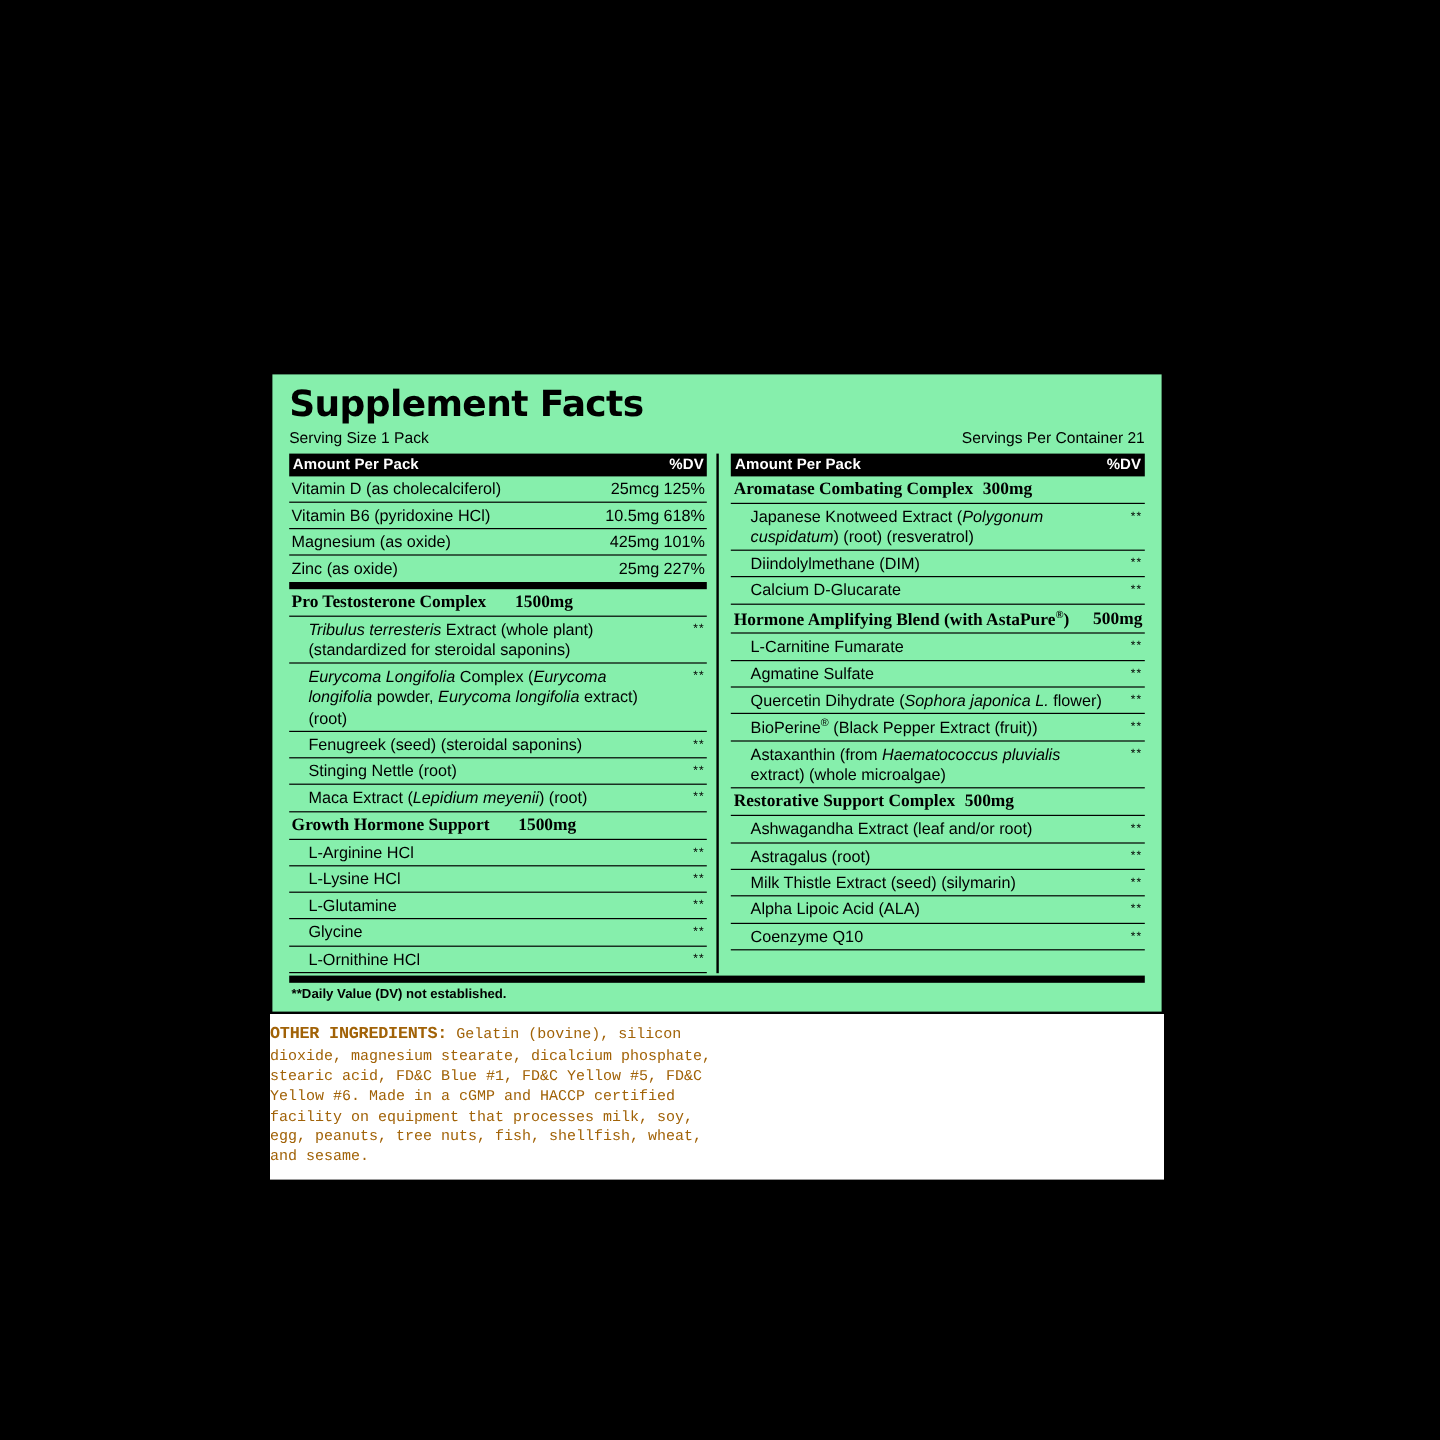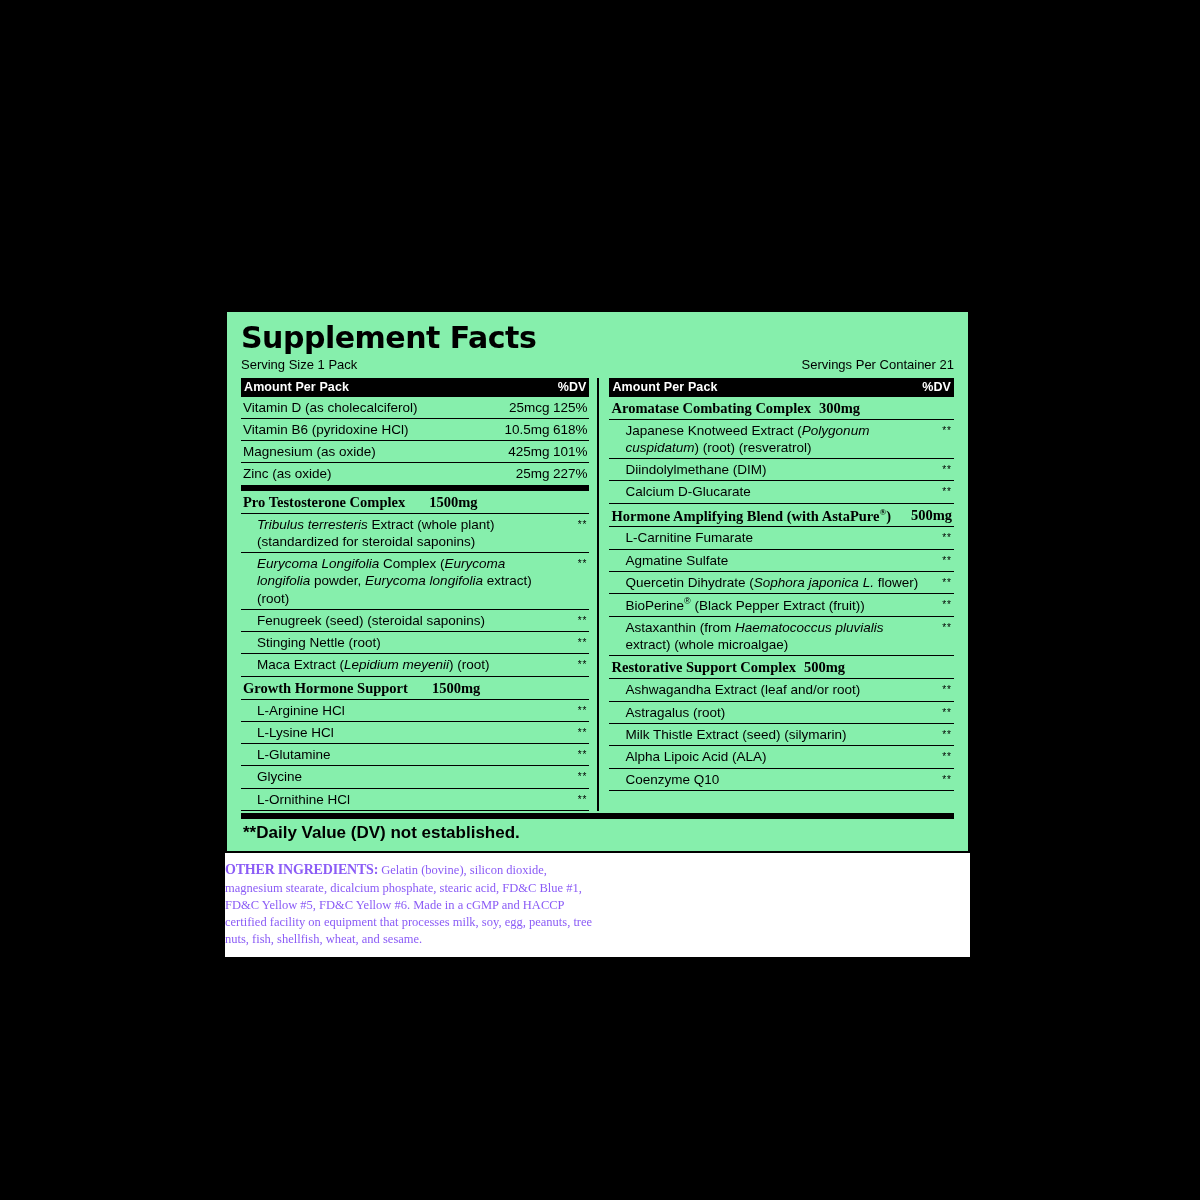--- a/index.html
+++ b/index.html
@@ -123,32 +123,32 @@
   .blend-head .bname { flex: 1 1 auto; }
   .blend-head .bamt { flex: 0 0 auto; font-weight: bold; padding-left: 8px; }
 
   .blend-head.wide .bname { flex: 0 0 auto; padding-right: 16px; }
 
   .ingr {
     padding-left: 14px;
   }
 
   .footnote {
-    font-size: 17px;
+    font-size: 11px;
     font-weight: bold;
     color: #000;
     padding: 4px 2px 2px 2px;
   }
   .footnote-wrap { border-top: 6px solid #000; margin-top: 2px; }
 
   .other {
-    font-family: Liberation Serif, serif;
+    font-family: Liberation Mono, monospace;
     font-size: 12.5px;
     line-height: 1.35;
-    color: #8b5cf6;
+    color: #a16207;
     width: 375px;
     padding: 8px 0 10px 0;
     margin-left: 0px;
   }
   .other .label {
     font-weight: bold;
     font-size: 14px;
     letter-spacing: -0.2px;
   }
   .white-bleed {

